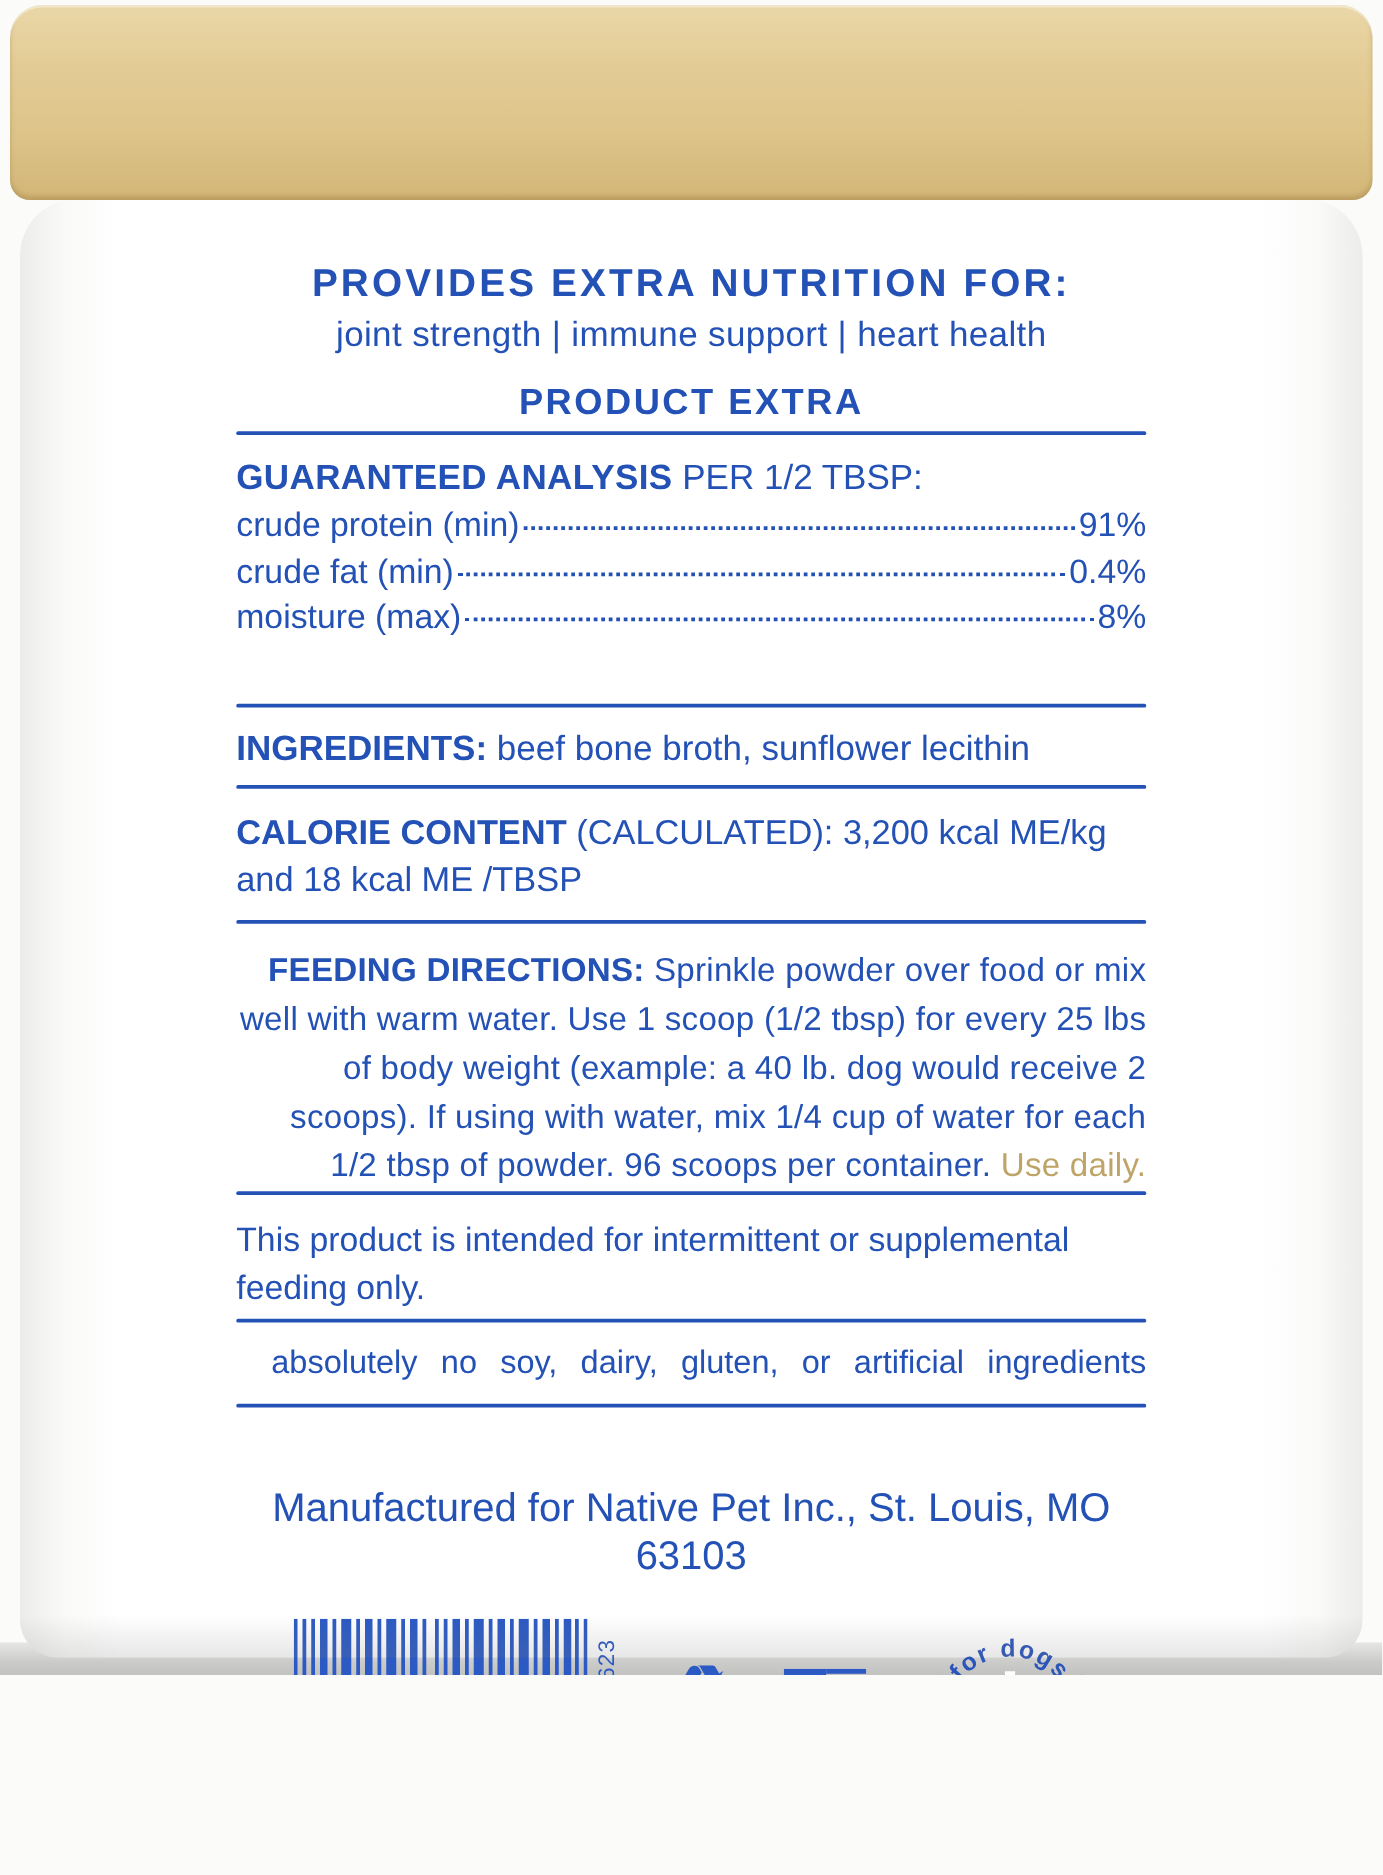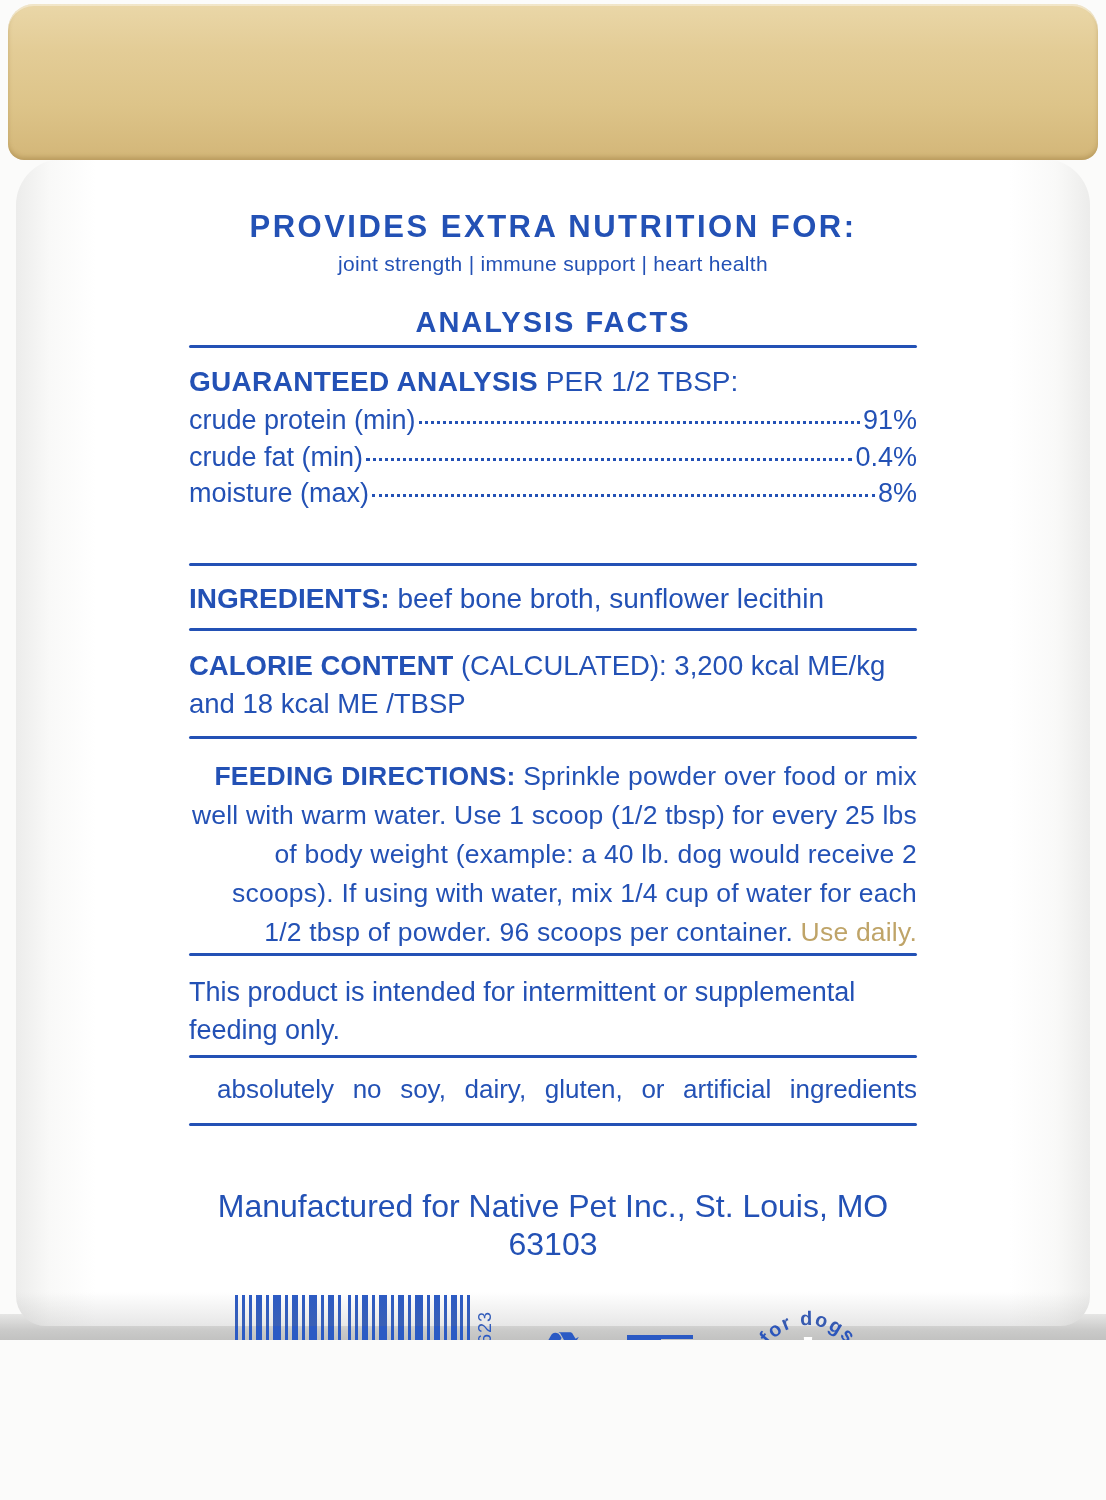--- a/index.html
+++ b/index.html
@@ -32,21 +32,21 @@
     border-radius:0 0 30px 30px;
     background:linear-gradient(180deg,rgba(0,0,0,0) 0%,rgba(120,120,120,.18) 100%);
   }
   
   .content{ position:absolute; left:173px; right:173px; top:0; bottom:0; }
   .abs{ position:absolute; left:0; right:0; }
   .center{ text-align:center; }
   .rule{ height:3px; background:#2351b5; border-radius:2px; }
 
   .provides-title{ top:50px; font-size:31px; font-weight:600; letter-spacing:2.5px; }
-  .benefits{ top:93px; font-size:21px; font-weight:400; letter-spacing:.3px; }
+  .benefits{ top:93px; font-size:28px; font-weight:400; letter-spacing:.3px; }
   .panel-title{ top:147px; font-size:29px; font-weight:700; letter-spacing:2px; }
   .hr1{ top:186px; } .hr2{ top:404px; } .hr3{ top:469px; } .hr4{ top:577px; }
   .hr5{ top:794px; } .hr6{ top:896px; } .hr7{ top:964px; }
 
   .ga-head{ top:207px; font-size:28px; }
   .ga-head b{ font-weight:700; letter-spacing:.3px; }
   .ga-rows{ top:246px; font-size:27px; }
   .ga-row{ display:flex; align-items:baseline; height:36.5px; }
   .ga-dots{ flex:1; border-bottom:3px dotted #2351b5; margin:0 3px; transform:translateY(-5px); }
   .ga-val{ white-space:nowrap; }
@@ -83,21 +83,21 @@
 
 <div class="canvas">
   <div class="base-strip"></div>
   <div class="can-lid"></div>
 
   <div class="can-body">
     <div class="content">
 
       <div class="abs center provides-title">PROVIDES EXTRA NUTRITION FOR:</div>
       <div class="abs center benefits">joint strength | immune support | heart health</div>
-      <div class="abs center panel-title">ANALYSIS FACTS</div>
+      <div class="abs center panel-title">PRODUCT EXTRA</div>
 
       <div class="abs rule hr1"></div>
 
       <div class="abs ga-head">
         <b>GUARANTEED ANALYSIS</b>
         <span>PER 1/2 TBSP:</span>
       </div>
 
       <div class="abs ga-rows">
         <div class="ga-row">

